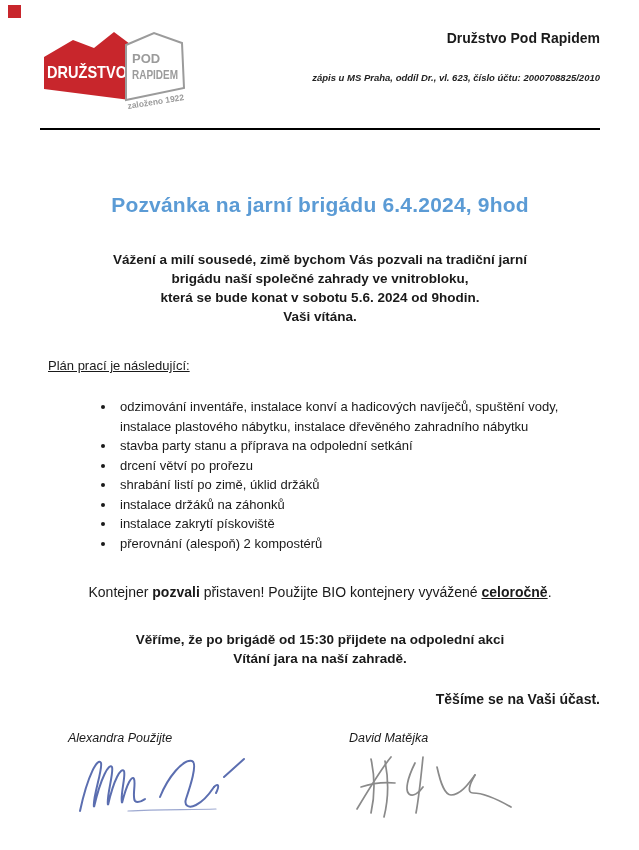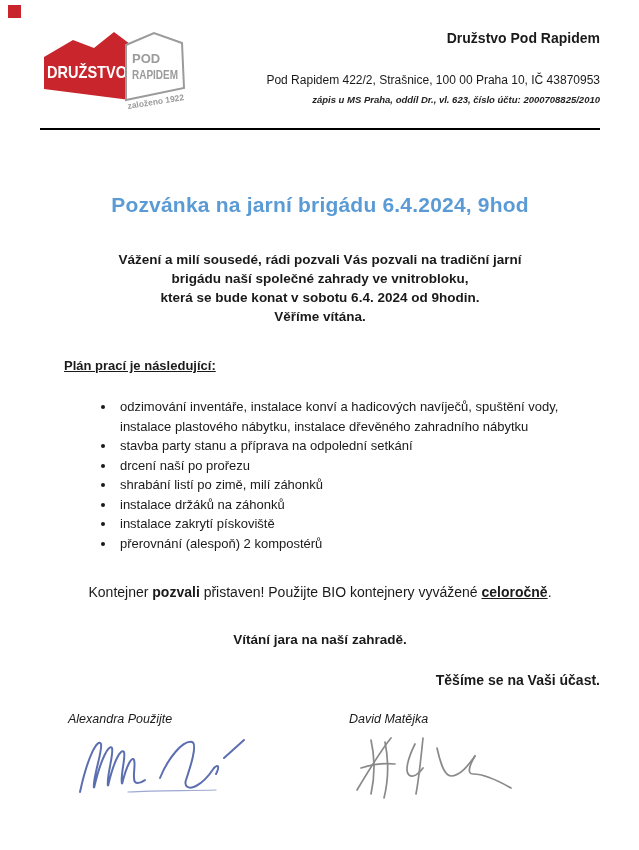--- a/index.html
+++ b/index.html
@@ -20,21 +20,21 @@
   .divider{border:none;border-top:2px solid #000;margin:10px 0 0 0;}
   
   .doc-title{
     text-align:center;font-size:21px;font-weight:bold;color:#5b9bd5;
     margin:63px 0 0 0;letter-spacing:.2px;
   }
   
   .intro{margin-top:33px;text-align:center;font-weight:bold;font-size:13.5px;line-height:19px;}
   
   .plan-heading{
-    margin:32px 0 0 24px;font-size:13px;font-weight:bold;
+    margin:32px 0 0 8px;font-size:13px;font-weight:normal;
     text-decoration:underline;
   }
   
   .task-list{margin:24px 0 0 0;padding-left:76px;font-size:13px;line-height:19.5px;}
   .task-list li{margin:0;padding-left:4px;}
   
   .container-note{margin-top:31px;text-align:center;font-size:14px;}
   .container-note .b{font-weight:bold;}
   .container-note .bu{font-weight:bold;text-decoration:underline;}
   
@@ -62,53 +62,53 @@
         <polygon points="0,27 29,10 50,18 70,2 86,14 86,70 0,59" fill="#c8262c"></polygon>
         <text x="3" y="48" fill="#ffffff" font-size="17" font-weight="bold" font-family="Liberation Sans, sans-serif" textLength="80" lengthAdjust="spacingAndGlyphs">DRUŽSTVO</text>
         <polygon points="82,15 110,3 138,13 140,58 82,70" fill="#ffffff" stroke="#9b9b9b" stroke-width="2"></polygon>
         <text x="88" y="33" fill="#9b9b9b" font-size="13" font-weight="bold" font-family="Liberation Sans, sans-serif">POD</text>
         <text x="88" y="49" fill="#9b9b9b" font-size="12" font-weight="bold" font-family="Liberation Sans, sans-serif" textLength="46" lengthAdjust="spacingAndGlyphs">RAPIDEM</text>
         <text x="84" y="79" fill="#9b9b9b" font-size="8.5" font-weight="bold" font-family="Liberation Sans, sans-serif" transform="rotate(-9 84 79)">založeno 1922</text>
       </svg>
     </div>
     <div class="header-text">
       <div class="company-name">Družstvo Pod Rapidem</div>
-      <div class="company-address">Pod Rapidem 422/2, Strašnice, 100 00 Praha 10, IČ 43870953</div>
       <div class="company-registration">zápis u MS Praha, oddíl Dr., vl. 623, číslo účtu: 2000708825/2010</div>
     </div>
   </div>
 
   <hr class="divider">
 
   <h1 class="doc-title">Pozvánka na jarní brigádu 6.4.2024, 9hod</h1>
 
   <div class="intro">
-    <div>Vážení a milí sousedé, rádi pozvali Vás pozvali na tradiční jarní</div>
+    <div>Vážení a milí sousedé, zimě bychom Vás pozvali na tradiční jarní</div>
     <div>brigádu naší společné zahrady ve vnitrobloku,</div>
-    <div>která se bude konat v sobotu 6.4. 2024 od 9hodin.</div>
-    <div>Věříme vítána.</div>
+    <div>která se bude konat v sobotu 5.6. 2024 od 9hodin.</div>
+    <div>Vaši vítána.</div>
   </div>
 
   <div class="plan-heading">Plán prací je následující:</div>
 
   <ul class="task-list">
     <li>odzimování inventáře, instalace konví a hadicových navíječů, spuštění vody, instalace plastového nábytku, instalace dřevěného zahradního nábytku</li>
     <li>stavba party stanu a příprava na odpolední setkání</li>
-    <li>drcení naší po prořezu</li>
-    <li>shrabání listí po zimě, milí záhonků</li>
+    <li>drcení větví po prořezu</li>
+    <li>shrabání listí po zimě, úklid držáků</li>
     <li>instalace držáků na záhonků</li>
     <li>instalace zakrytí pískoviště</li>
     <li>přerovnání (alespoň) 2 kompostérů</li>
   </ul>
 
   <div class="container-note">
     <span>Kontejner </span><span class="b">pozvali</span><span> přistaven! Použijte BIO kontejnery vyvážené </span><span class="bu">celoročně</span><span>.</span>
   </div>
 
   <div class="closing">
+    <div>Věříme, že po brigádě od 15:30 přijdete na odpolední akci</div>
     <div>Vítání jara na naší zahradě.</div>
   </div>
 
   <div class="thanks">Těšíme se na Vaši účast.</div>
 
 
   <div class="signature-row">
     <div class="signature-block left">
       <div class="signatory-name">Alexandra Použijte</div>
       <svg class="signature-svg" width="190" height="70" viewBox="0 0 190 70" xmlns="http://www.w3.org/2000/svg">

